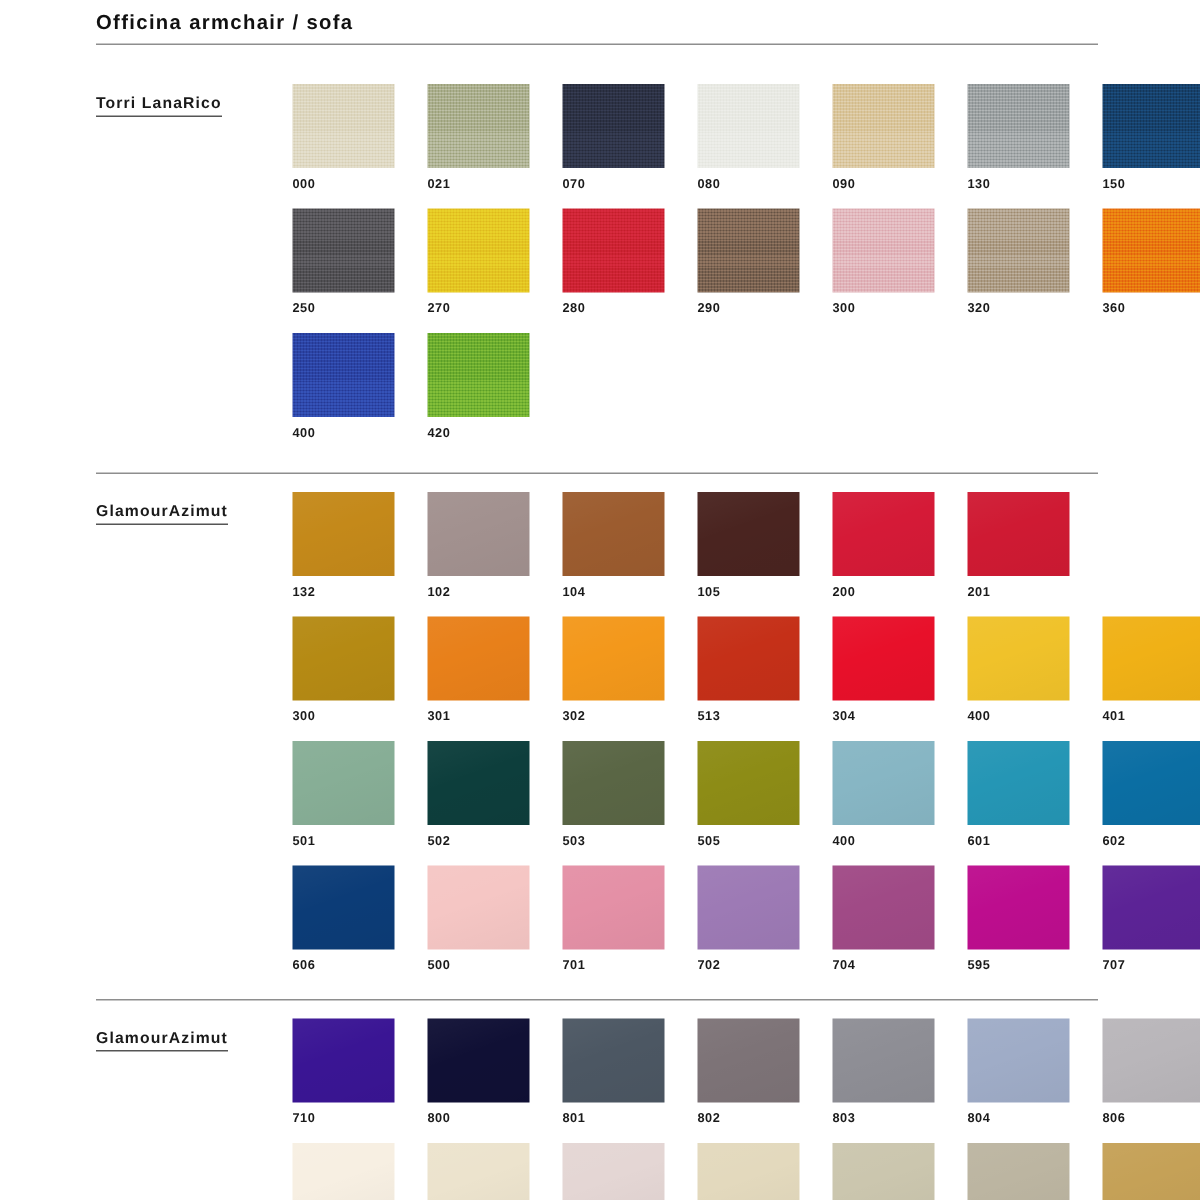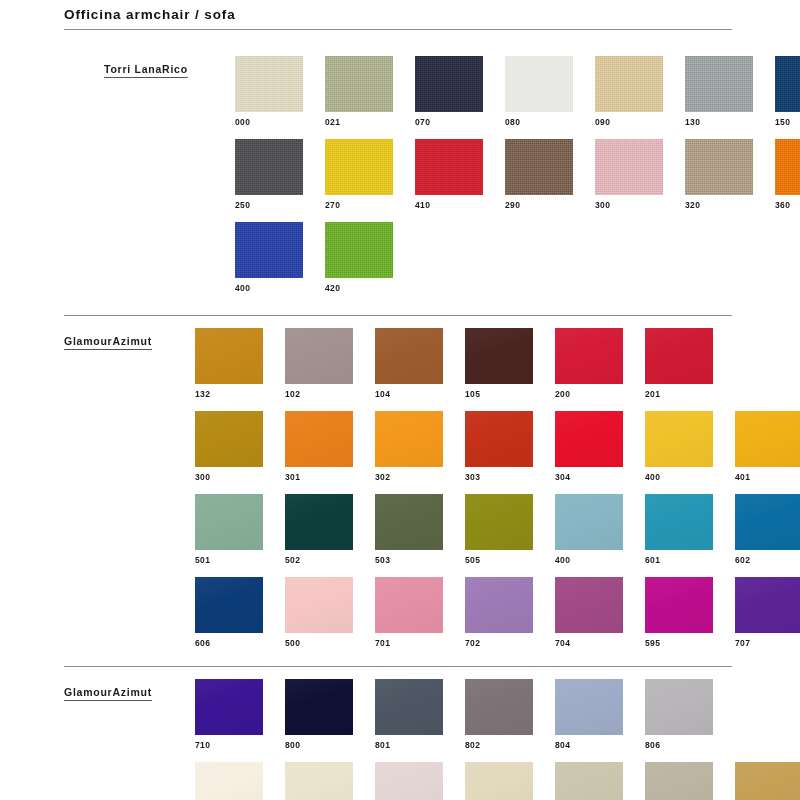--- a/index.html
+++ b/index.html
@@ -140,21 +140,21 @@
 <body>
 
 <div class="page">
 
   <div class="page-header">
     <div class="page-title">Officina armchair / sofa</div>
     <div class="title-rule"></div>
   </div>
 
   <div id="sections-container">
-      <div class="section" style="padding-top: 18px; margin-left: 40px;">
+      <div class="section" style="padding-top: 18px;">
         <div class="section-body" style="padding-bottom: 22px;">
           <div class="section-labels"><div class="brand-label">Torri Lana</div><div class="brand-label second">Rico</div></div>
           <div class="swatch-grid">
             <div class="swatch-row">
               <div class="swatch-cell">
                 <div class="swatch-chip woven" style="background-color: rgb(221, 214, 190);"></div>
                 <div class="swatch-code">000</div>
               </div>
               <div class="swatch-cell">
                 <div class="swatch-chip woven" style="background-color: rgb(169, 173, 139);"></div>
@@ -185,21 +185,21 @@
               <div class="swatch-cell">
                 <div class="swatch-chip woven" style="background-color: rgb(80, 79, 83);"></div>
                 <div class="swatch-code">250</div>
               </div>
               <div class="swatch-cell">
                 <div class="swatch-chip woven" style="background-color: rgb(227, 195, 33);"></div>
                 <div class="swatch-code">270</div>
               </div>
               <div class="swatch-cell">
                 <div class="swatch-chip woven" style="background-color: rgb(204, 34, 50);"></div>
-                <div class="swatch-code">410</div>
+                <div class="swatch-code">280</div>
               </div>
               <div class="swatch-cell">
                 <div class="swatch-chip woven" style="background-color: rgb(119, 96, 79);"></div>
                 <div class="swatch-code">290</div>
               </div>
               <div class="swatch-cell">
                 <div class="swatch-chip woven" style="background-color: rgb(224, 178, 184);"></div>
                 <div class="swatch-code">300</div>
               </div>
               <div class="swatch-cell">
@@ -263,21 +263,21 @@
               <div class="swatch-cell">
                 <div class="swatch-chip smooth" style="background-color: rgb(232, 128, 26);"></div>
                 <div class="swatch-code">301</div>
               </div>
               <div class="swatch-cell">
                 <div class="swatch-chip smooth" style="background-color: rgb(243, 152, 27);"></div>
                 <div class="swatch-code">302</div>
               </div>
               <div class="swatch-cell">
                 <div class="swatch-chip smooth" style="background-color: rgb(197, 48, 24);"></div>
-                <div class="swatch-code">303</div>
+                <div class="swatch-code">513</div>
               </div>
               <div class="swatch-cell">
                 <div class="swatch-chip smooth" style="background-color: rgb(232, 16, 42);"></div>
                 <div class="swatch-code">304</div>
               </div>
               <div class="swatch-cell">
                 <div class="swatch-chip smooth" style="background-color: rgb(240, 194, 42);"></div>
                 <div class="swatch-code">400</div>
               </div>
               <div class="swatch-cell">
@@ -364,20 +364,24 @@
               </div>
               <div class="swatch-cell">
                 <div class="swatch-chip smooth" style="background-color: rgb(76, 87, 99);"></div>
                 <div class="swatch-code">801</div>
               </div>
               <div class="swatch-cell">
                 <div class="swatch-chip smooth" style="background-color: rgb(125, 115, 119);"></div>
                 <div class="swatch-code">802</div>
               </div>
               <div class="swatch-cell">
+                <div class="swatch-chip smooth" style="background-color: rgb(142, 142, 149);"></div>
+                <div class="swatch-code">803</div>
+              </div>
+              <div class="swatch-cell">
                 <div class="swatch-chip smooth" style="background-color: rgb(159, 172, 199);"></div>
                 <div class="swatch-code">804</div>
               </div>
               <div class="swatch-cell">
                 <div class="swatch-chip smooth" style="background-color: rgb(185, 182, 186);"></div>
                 <div class="swatch-code">806</div>
               </div>
             </div>
             <div class="swatch-row">
               <div class="swatch-cell">

